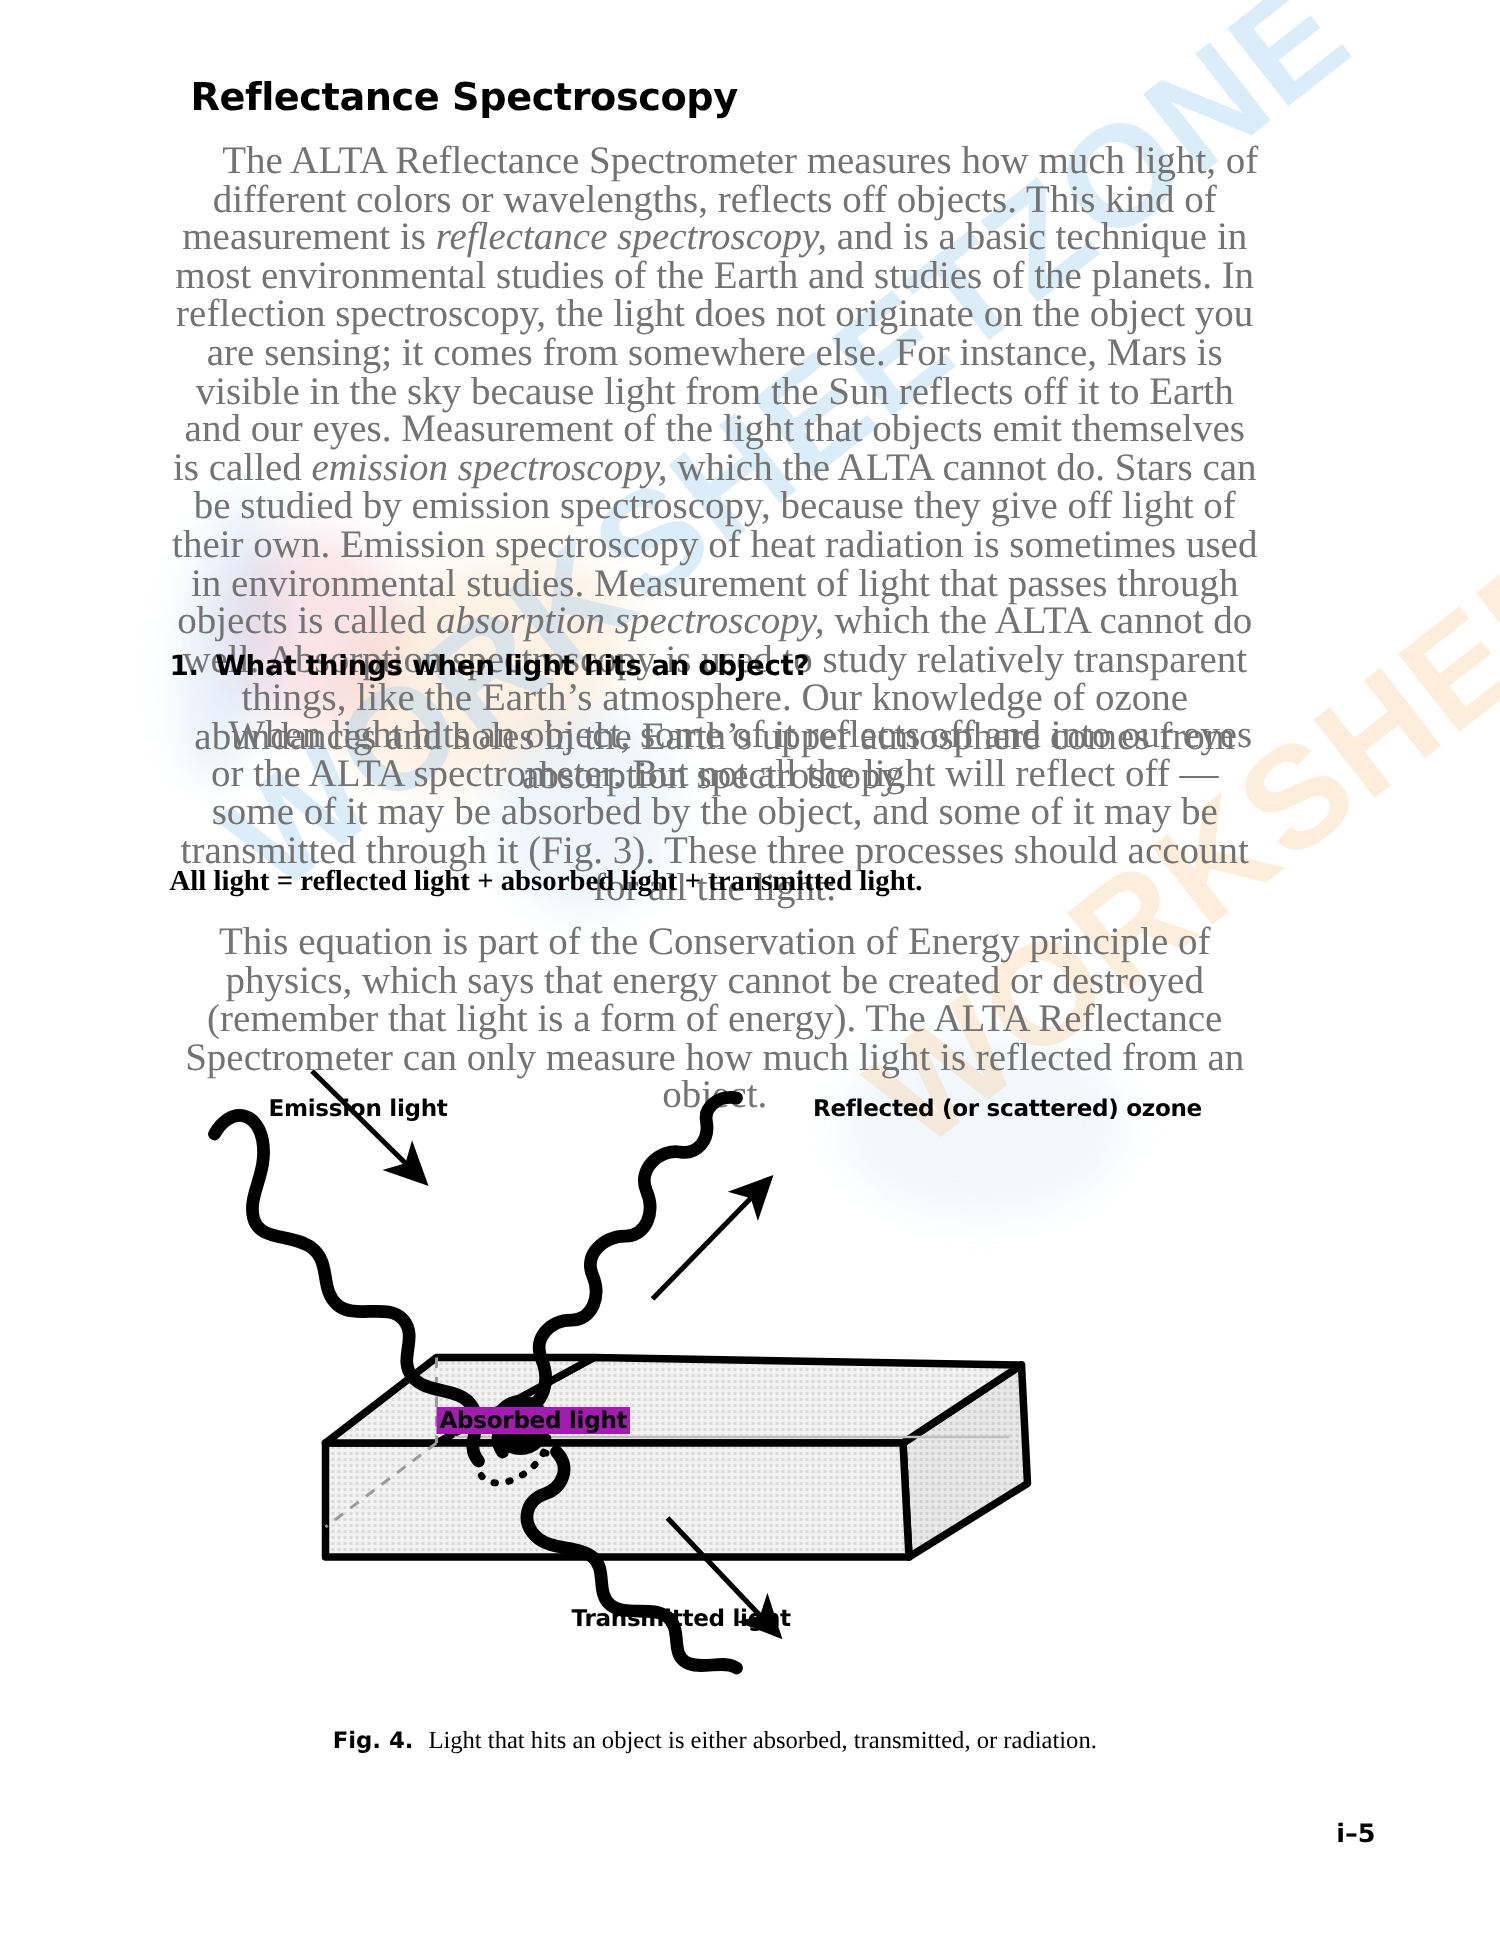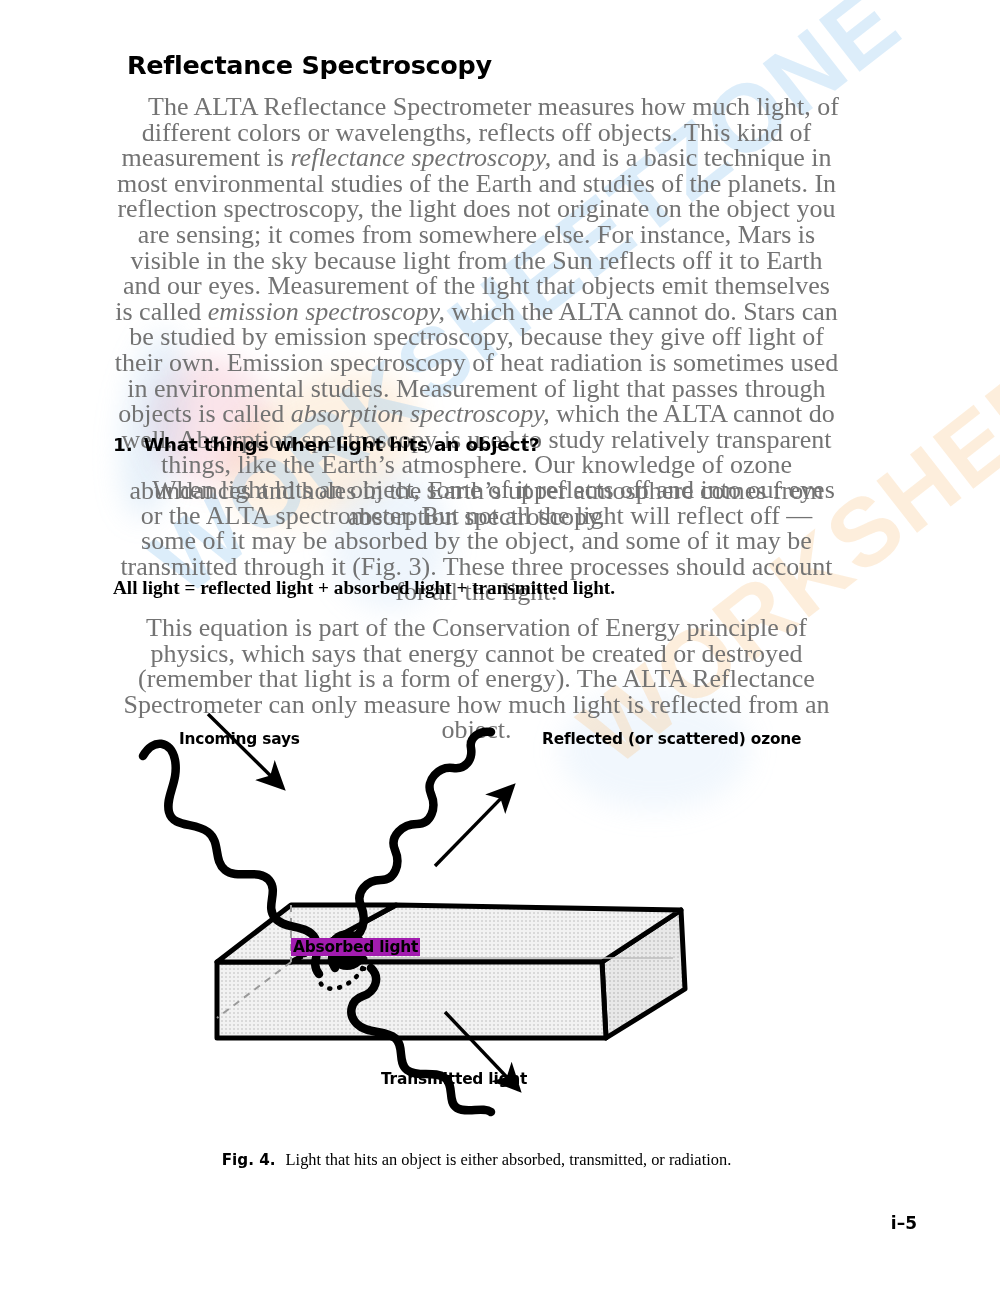--- a/index.html
+++ b/index.html
@@ -208,21 +208,21 @@
     <div class="col" style="top:575px;">
       <p class="equation">All light = reflected light + absorbed light + transmitted light.</p>
     </div>
 
     <div class="col" style="top:615px;">
       <p class="body">This equation is part of the Conservation of Energy principle of physics, which says that energy cannot be created or destroyed (remember that light is a form of energy). The ALTA Reflectance Spectrometer can only measure how much light is reflected from an object.</p>
     </div>
 
     <div class="figure-wrap">
 
-      <div class="fig-label incoming">Incoming says</div>
+      <div class="fig-label incoming">Emission light</div>
       <div class="fig-label reflected">Reflected (or scattered) ozone</div>
       <div class="fig-label transmitted">Transmitted light</div>
 
       <svg class="fig-svg" viewBox="0 0 727 470" xmlns="http://www.w3.org/2000/svg">
         <defs>
           <pattern id="stipple" width="4" height="4" patternUnits="userSpaceOnUse">
             <rect width="4" height="4" fill="#f2f2f2"></rect>
             <rect x="0" y="0" width="2" height="2" fill="#d9d9d9"></rect>
           </pattern>
           <pattern id="stippleDark" width="4" height="4" patternUnits="userSpaceOnUse">

